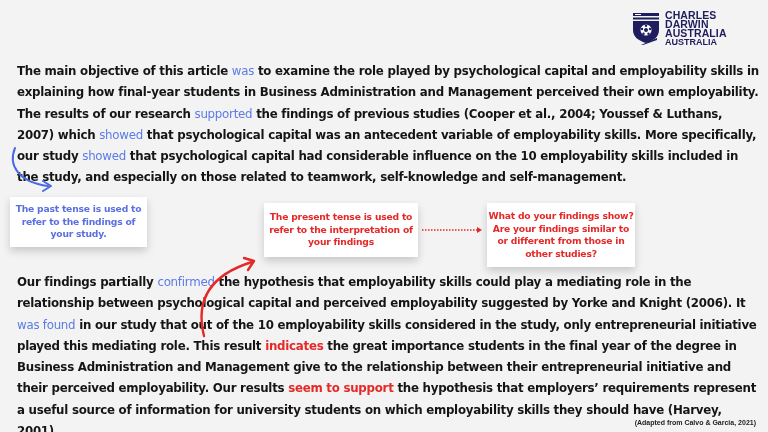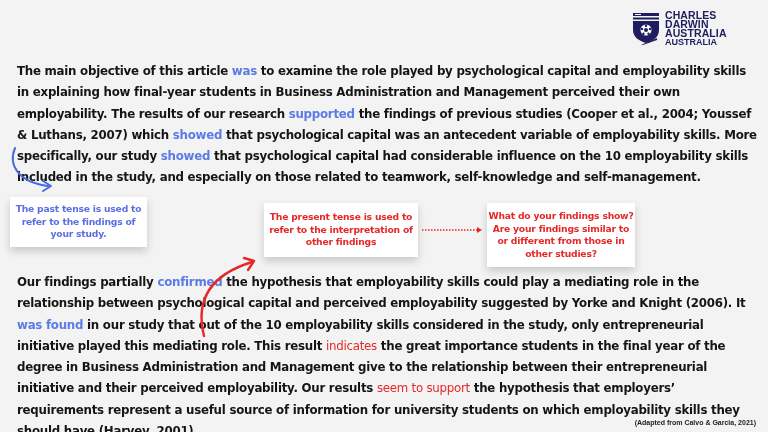--- a/index.html
+++ b/index.html
@@ -24,22 +24,22 @@
 
   .para {
     position:absolute; left:17px; width:744px;
     font-family:"DejaVu Sans", sans-serif;
     font-weight:bold; font-size:11.8px; line-height:21.3px;
     letter-spacing:-0.25px;
     color:#151515;
   }
   .p1 { top:61px; }
   .p2 { top:272px; }
-  .blue { color:#5b7be6; font-weight:bold; }
-  .red { color:#e52828; font-weight:normal; }
+  .blue { color:#5b7be6; font-weight:normal; }
+  .red { color:#e52828; font-weight:bold; }
 
   .note {
     position:absolute; background:#ffffff;
     box-shadow:0 4px 8px rgba(0,0,0,0.18);
     text-align:center; font-weight:bold;
     font-family:"DejaVu Sans", sans-serif;
     font-size:9.2px; line-height:12.5px;
     display:flex; align-items:center; justify-content:center;
     letter-spacing:-0.2px;
   }
@@ -86,21 +86,21 @@
 
 <div class="para p1">
   <span>The main objective of this article </span><span class="blue">was</span><span> to examine the role played by psychological capital and employability skills in explaining how final-year students in Business Administration and Management perceived their own employability. The results of our research </span><span class="blue">supported</span><span> the findings of previous studies (Cooper et al., 2004; Youssef &amp; Luthans, 2007) which </span><span class="blue">showed</span><span> that psychological capital was an antecedent variable of employability skills. More specifically, our study </span><span class="blue">showed</span><span> that psychological capital had considerable influence on the 10 employability skills included in the study, and especially on those related to teamwork, self-knowledge and self-management.</span>
 </div>
 
 <div class="note note-past">
   <span>The past tense is used to refer to the findings of your study.</span>
 </div>
 
 <div class="note note-present">
-  <span>The present tense is used  to refer to the interpretation of other findings</span>
+  <span>The present tense is used  to refer to the interpretation of your findings</span>
 </div>
 
 <svg class="dotted-arrow" viewBox="0 0 62 10">
   <line x1="0" y1="5" x2="55" y2="5" stroke="#e52828" stroke-width="1.4" stroke-dasharray="1.5 1.5"></line>
   <path d="M55 2 L60 5 L55 8 Z" fill="#e52828"></path>
 </svg>
 
 <div class="note note-question">
   <span>What do your findings show? Are your findings similar to or different from those in other studies?</span>
 </div>

